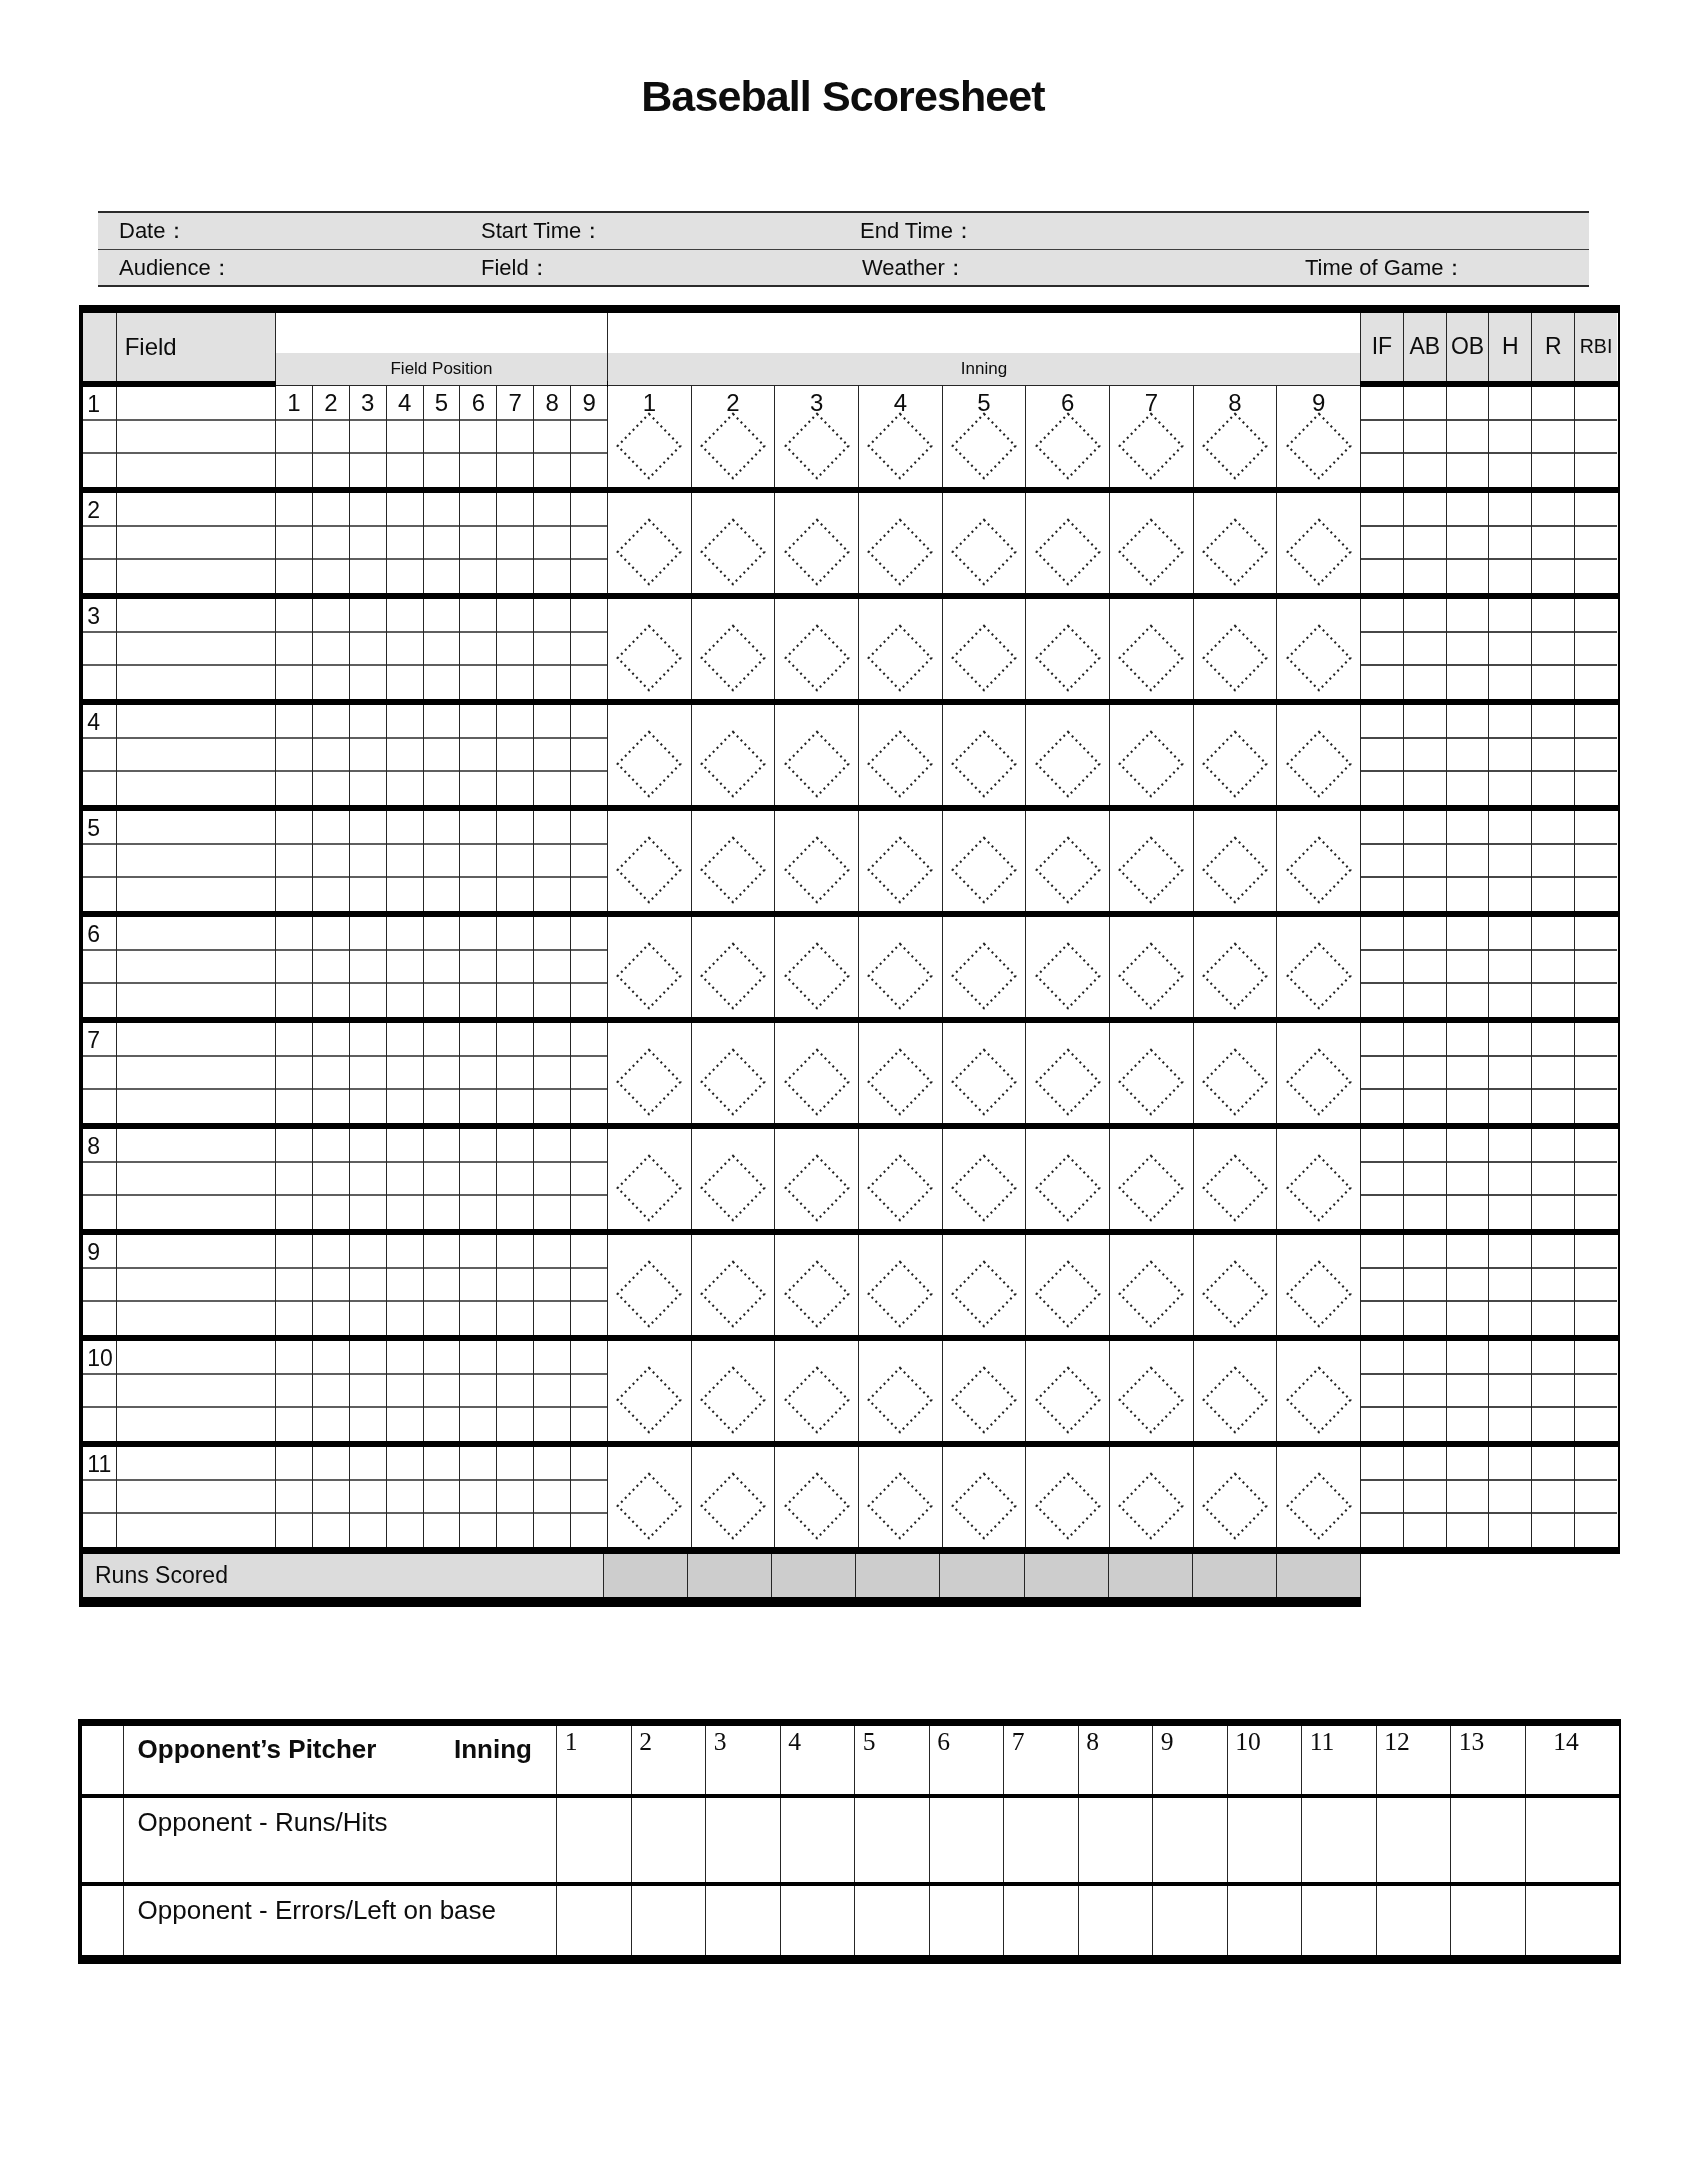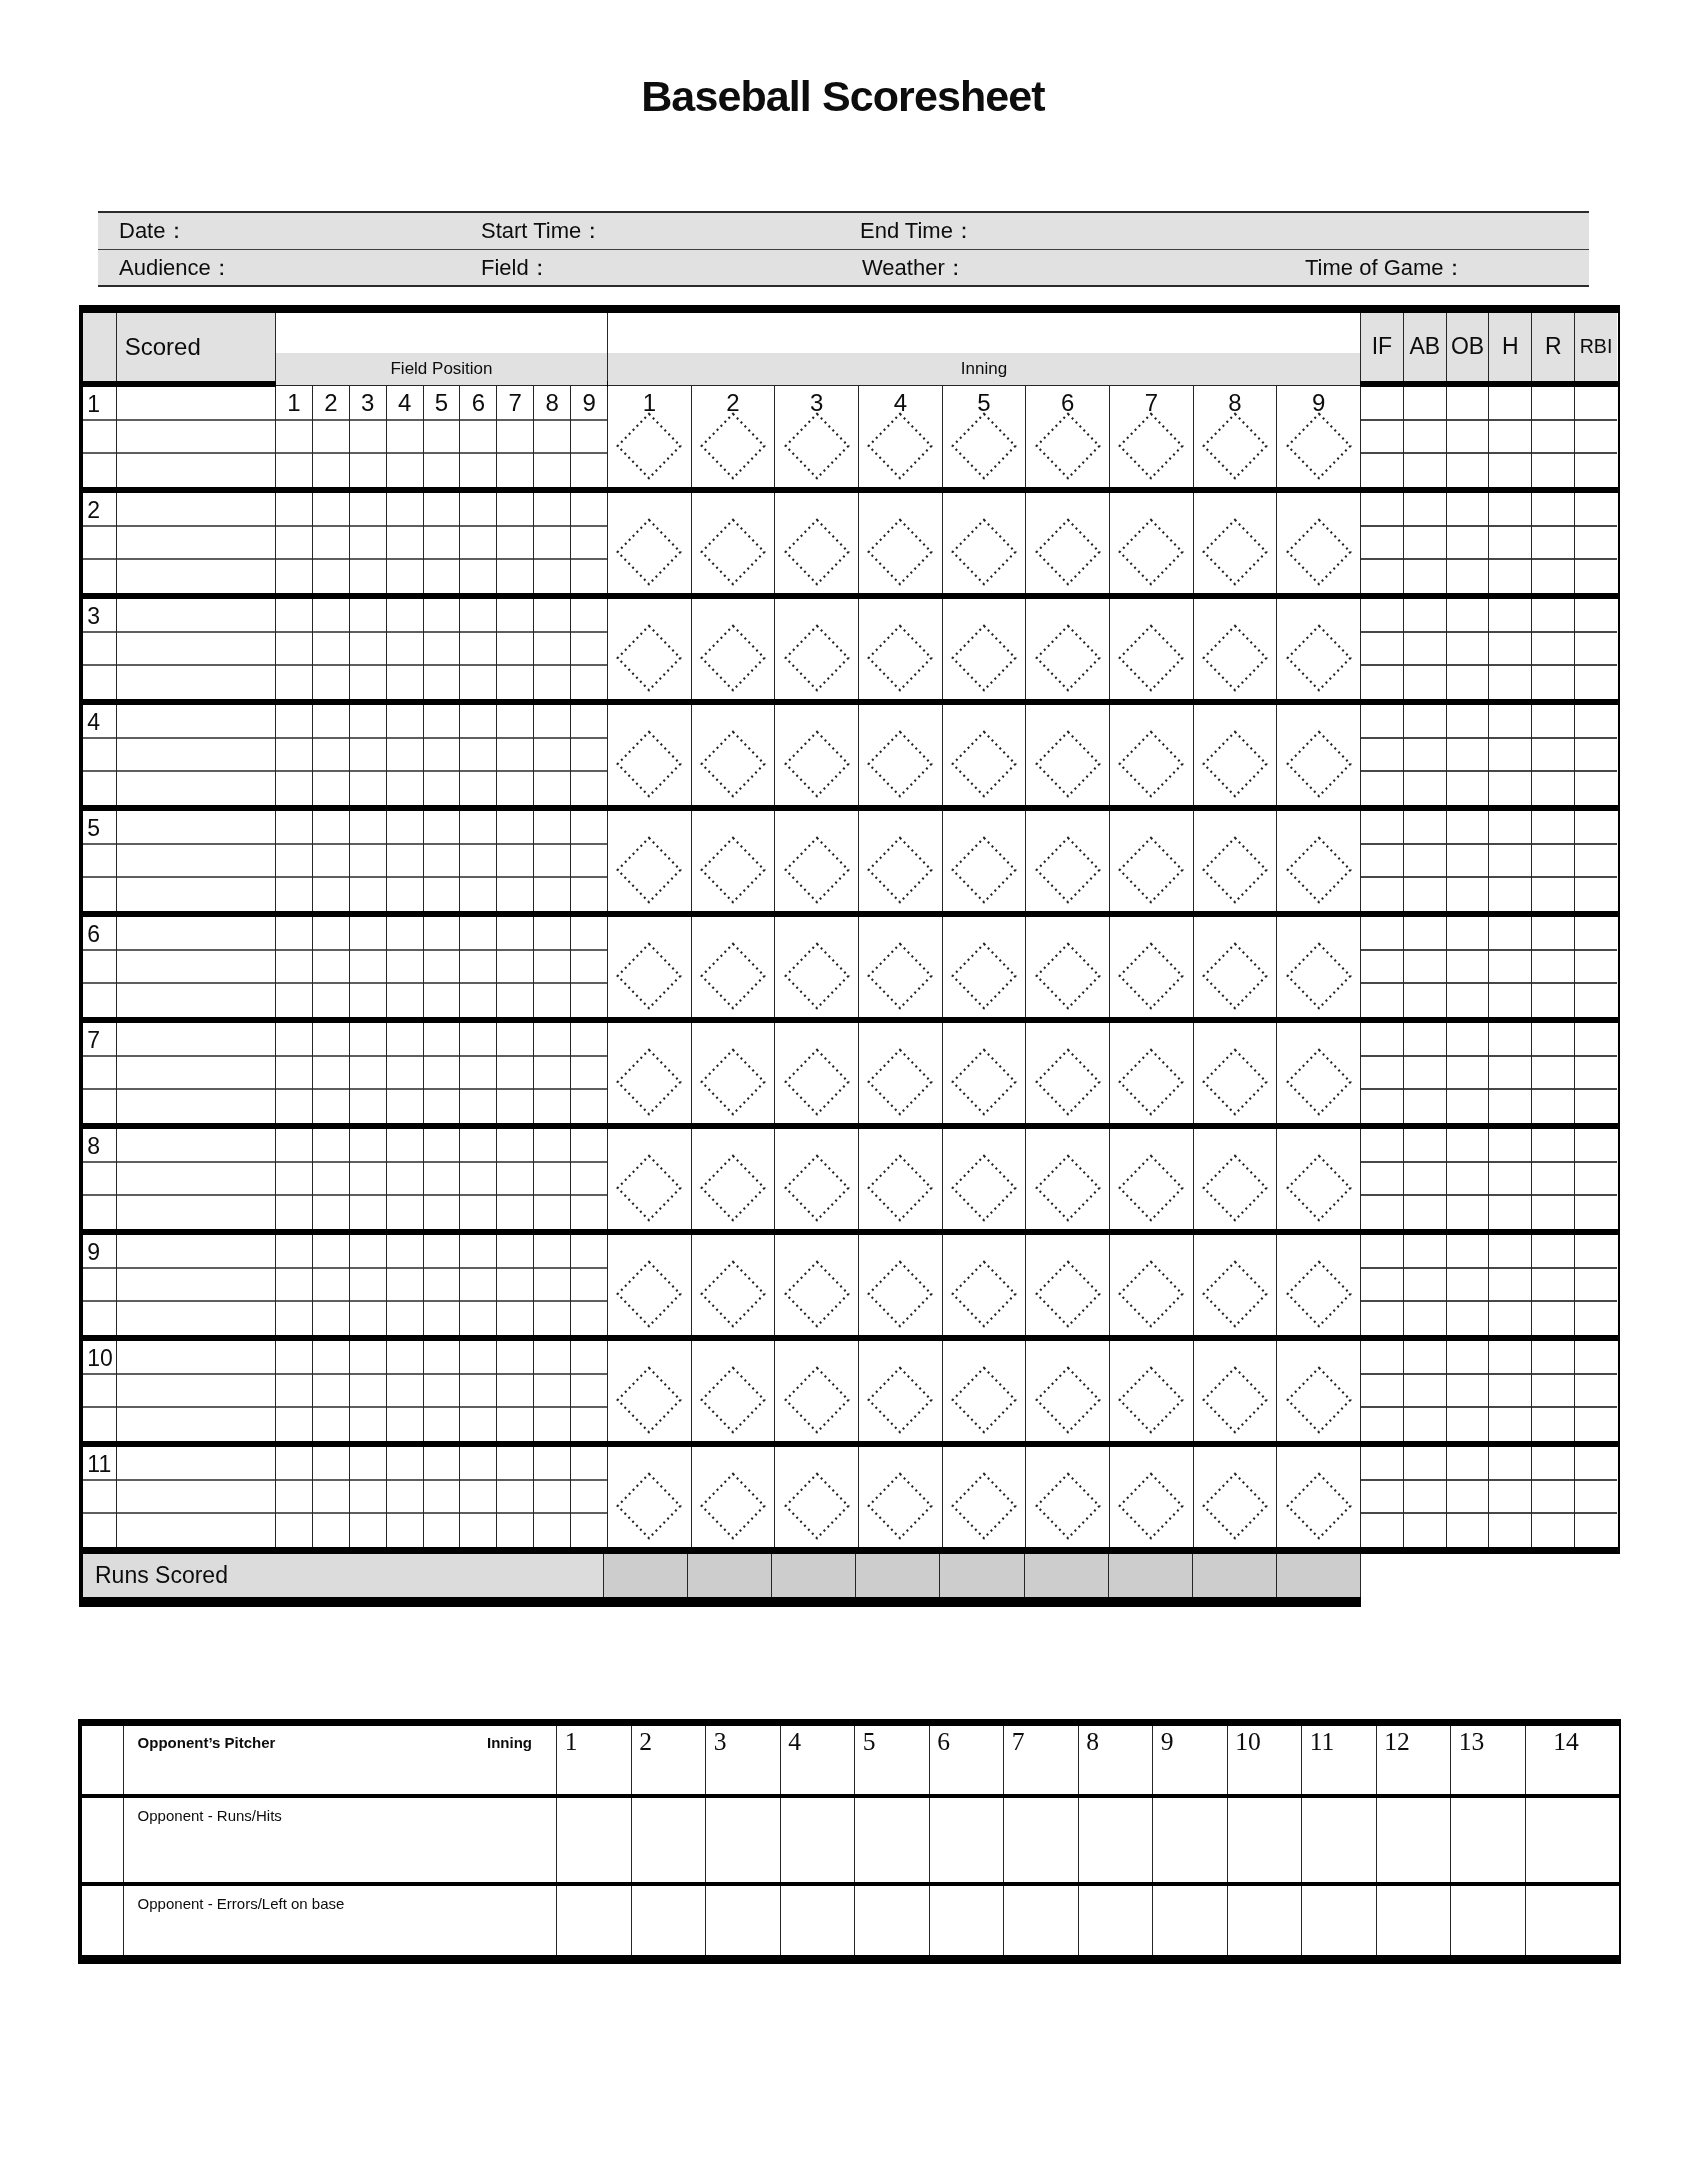--- a/index.html
+++ b/index.html
@@ -69,21 +69,21 @@
   .runs-label { width:521px; background:#dcdcdc; border-right:1.7px solid var(--ln);
                 font-size:23px; display:flex; align-items:center; padding-left:12px; }
   .runs-cells { flex:1; display:flex; }
   .runs-cell { flex:1; background:#cdcdcd; border-right:1.7px solid var(--ln); }
 
   
   .opptable { position:absolute; left:78px; top:1719px; width:1543px; }
   .o-row { display:flex; border-left:4.3px solid #000; border-right:2.6px solid #000; background:#fff; }
   .r1{height:68px} .r2{height:84px} .r3{height:69px}
   .o-narrow { width:42px; border-right:1.7px solid var(--ln); }
-  .o-label { width:433px; border-right:1.7px solid var(--ln); position:relative; font-size:15px; }
+  .o-label { width:433px; border-right:1.7px solid var(--ln); position:relative; font-size:26px; }
   .o-label span { position:absolute; top:8.5px; left:13.6px; white-space:nowrap; }
   .o-label span.o-bold { font-weight:bold; }
   .o-label span.right { left:auto; right:24px; }
   .o-cells { flex:1; display:flex; }
   .o-cell { flex:1; border-right:1.7px solid var(--ln); font-family:"Liberation Serif", serif;
             font-size:25.6px; padding:1.7px 0 0 7.7px; }
   .o-cell:last-child { border-right:none;margin-left:20px; }
 
   .footer-url { position:absolute; top:2038px; left:0; width:1686px; text-align:center;
                 font-family:"Liberation Serif", serif; font-size:25.6px; }
@@ -106,21 +106,21 @@
       <span class="info-label" style="left:383px">Field：</span>
       <span class="info-label" style="left:764px">Weather：</span>
       <span class="info-label" style="left:1207px">Time of Game：</span>
     </div>
   </div>
 
   <div class="maintable">
     <div class="bar h9"></div>
     <div class="t-header">
       <div class="h-rownum"></div>
-      <div class="h-batter">Scored</div>
+      <div class="h-batter">Field</div>
       <div class="h-group w-fp">
         <div class="h-group-label">Field Position</div>
         <div class="h-nums">
             <div class="h-num">1</div>
             <div class="h-num">2</div>
             <div class="h-num">3</div>
             <div class="h-num">4</div>
             <div class="h-num">5</div>
             <div class="h-num">6</div>
             <div class="h-num">7</div>

